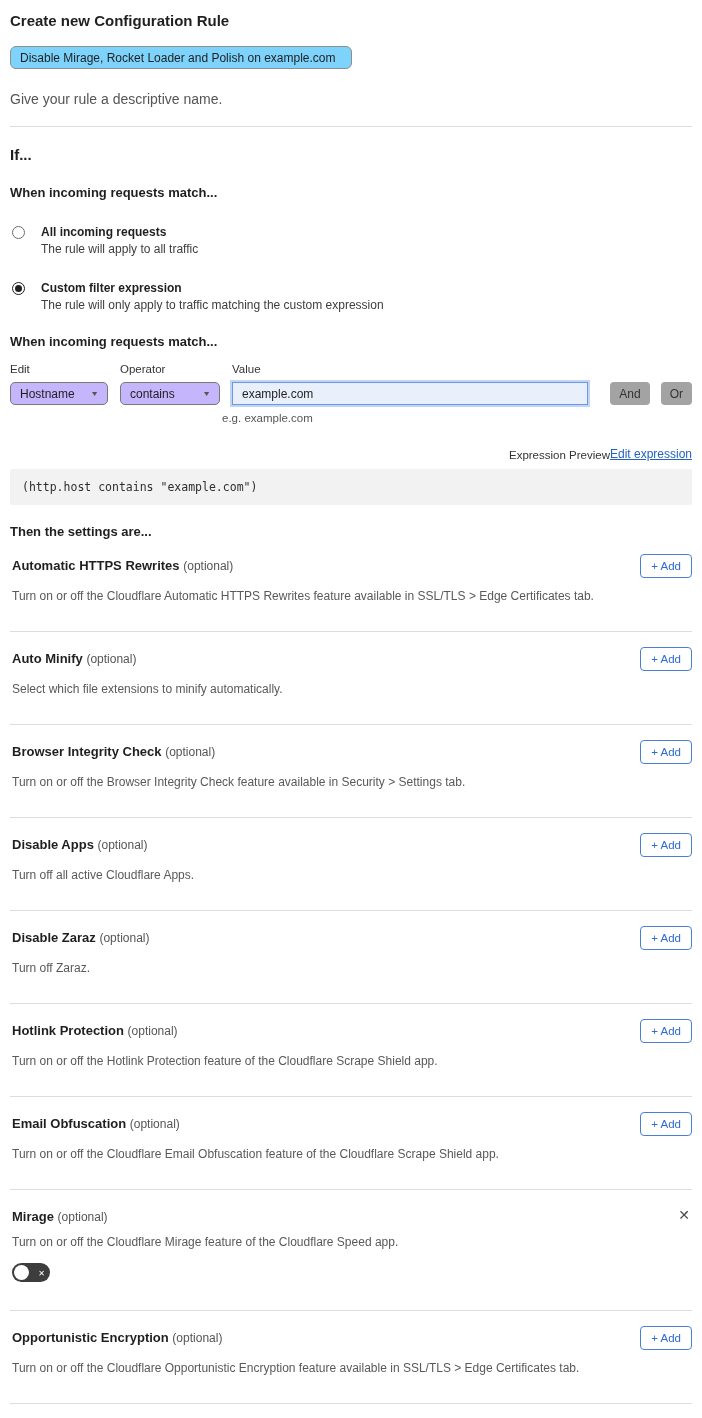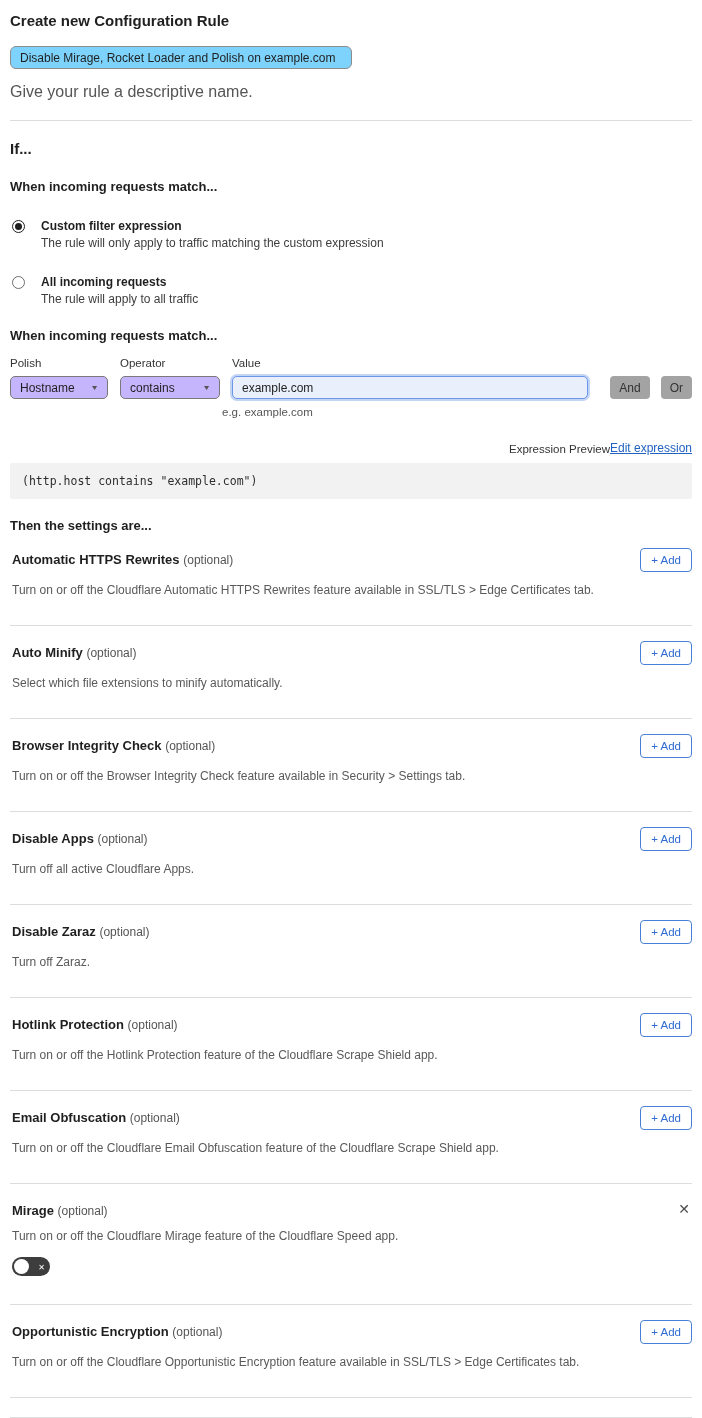--- a/index.html
+++ b/index.html
@@ -14,21 +14,21 @@
   h1.page-title { font-size: 15px; font-weight: bold; padding-top: 12px; }
 
   .field-label { font-size: 11.5px; color: #333; margin-bottom: 6px; }
   .rule-name-input {
     width: 342px; height: 23px;
     border: 1px solid #8d8d8d; border-radius: 6px;
     padding: 0 9px; font-size: 12px; color: #1f1f1f;
     font-family: "Liberation Sans", sans-serif;
     background: #7dd3fc; display: block;
   }
-  .help-text { font-size: 16px; color: #555; margin-top: 14px; }
+  .help-text { font-size: 14px; color: #555; margin-top: 22px; }
 
   .divider { border: none; border-top: 1px solid #ddd; margin: 19px 0 0 0; }
 
   .if-heading { font-size: 15px; font-weight: bold; margin-top: 19px; }
   .sub-heading { font-size: 13px; font-weight: bold; margin-top: 22px; }
 
   .radio-option { display: flex; margin-top: 25px; }
   .radio-circle {
     width: 13px; height: 13px; border: 1px solid #6e6e6e; border-radius: 50%;
     margin: 1px 16px 0 2px; position: relative; flex: none; background: #fff;
@@ -47,21 +47,21 @@
     height: 23px; border: 1px solid #797979; border-radius: 5px;
     display: flex; align-items: center; justify-content: space-between;
     padding: 0 9px; background: #c4b5fd; cursor: pointer; font-size: 12px;
   }
   .select-arrow { font-size: 7px; color: #555; transform: scaleX(1.25); }
   .w-field { width: 98px; margin-right: 12px; }
   .w-operator { width: 100px; margin-right: 12px; }
   .value-col { flex: 1; margin-right: 11px; }
   .value-input {
     width: 100%; height: 23px;
-    border: 1px solid #6d96e8; border-radius: 5px;
+    border: 1px solid #6d96e8; border-radius: 0;
     box-shadow: 0 0 0 2px #c3d5f5;
     background: #e9effb; padding: 0 9px; font-size: 12px;
     font-family: "Liberation Sans", sans-serif; color: #1f1f1f; display: block;
   }
   .andor-btn {
     height: 23px; padding: 0 9px; margin-left: 11px; margin-top: 19px;
     background: #a3a3a3; border: none; border-radius: 4px;
     font-size: 12px; color: #333; cursor: pointer;
     font-family: "Liberation Sans", sans-serif;
   }
@@ -120,40 +120,40 @@
     <input class="rule-name-input" type="text" value="Disable Mirage, Rocket Loader and Polish on example.com" style="">
     <div class="help-text">Give your rule a descriptive name.</div>
   </div>
 
   <hr class="divider">
 
   <div class="if-heading">If...</div>
   <div class="sub-heading">When incoming requests match...</div>
 
   <div class="radio-option">
+    <span class="radio-circle"></span>
+    <div>
+      <div class="radio-label">All incoming requests</div>
+      <div class="radio-desc">The rule will apply to all traffic</div>
+    </div>
+  </div>
+
+  <div class="radio-option">
     <span class="radio-circle selected"></span>
     <div>
       <div class="radio-label">Custom filter expression</div>
       <div class="radio-desc">The rule will only apply to traffic matching the custom expression</div>
     </div>
   </div>
 
-  <div class="radio-option">
-    <span class="radio-circle"></span>
-    <div>
-      <div class="radio-label">All incoming requests</div>
-      <div class="radio-desc">The rule will apply to all traffic</div>
-    </div>
-  </div>
-
   <div class="sub-heading">When incoming requests match...</div>
 
   <div class="filter-row">
     <div class="filter-col">
-      <div class="field-label">Polish</div>
+      <div class="field-label">Edit</div>
       <div class="select-box w-field">
         <span>Hostname</span>
         <span class="select-arrow">▼</span>
       </div>
     </div>
     <div class="filter-col">
       <div class="field-label">Operator</div>
       <div class="select-box w-operator">
         <span>contains</span>
         <span class="select-arrow">▼</span>

